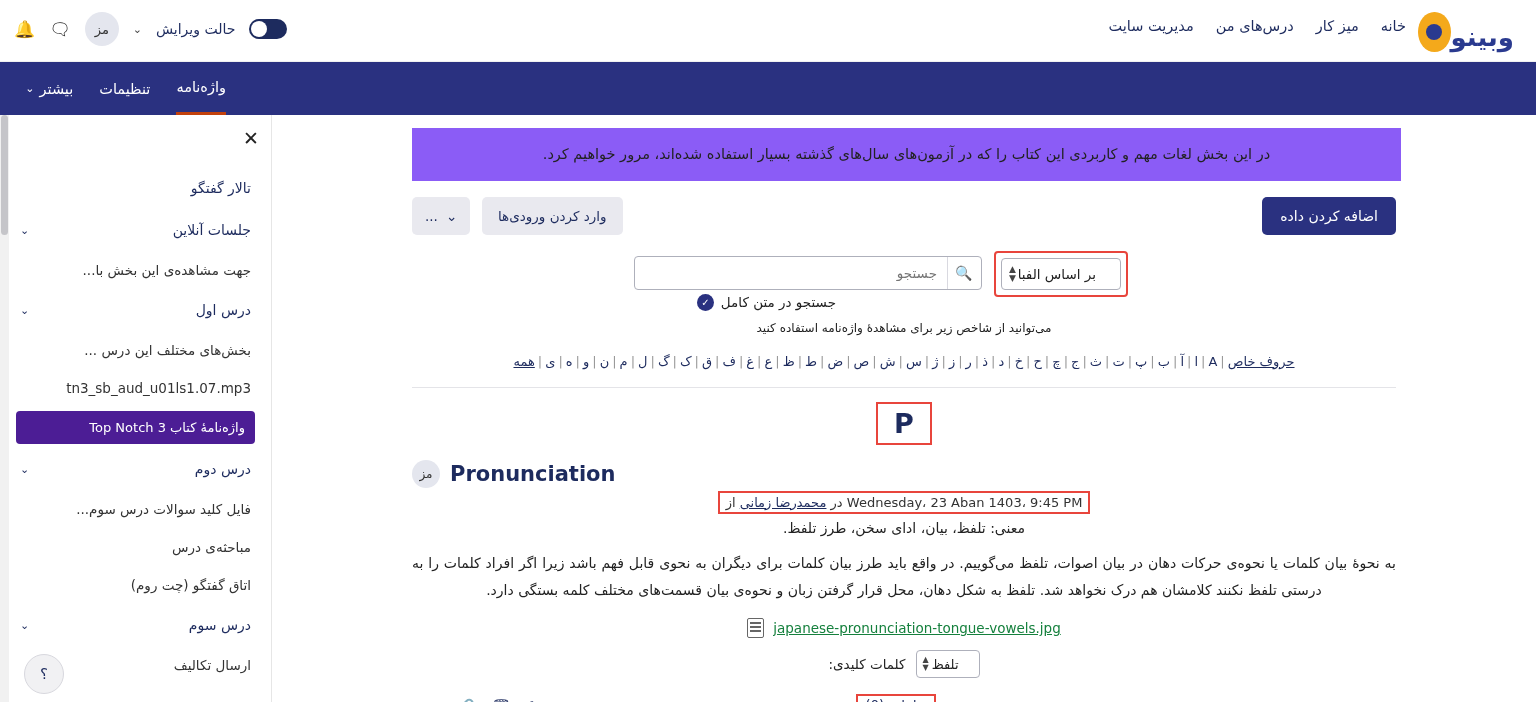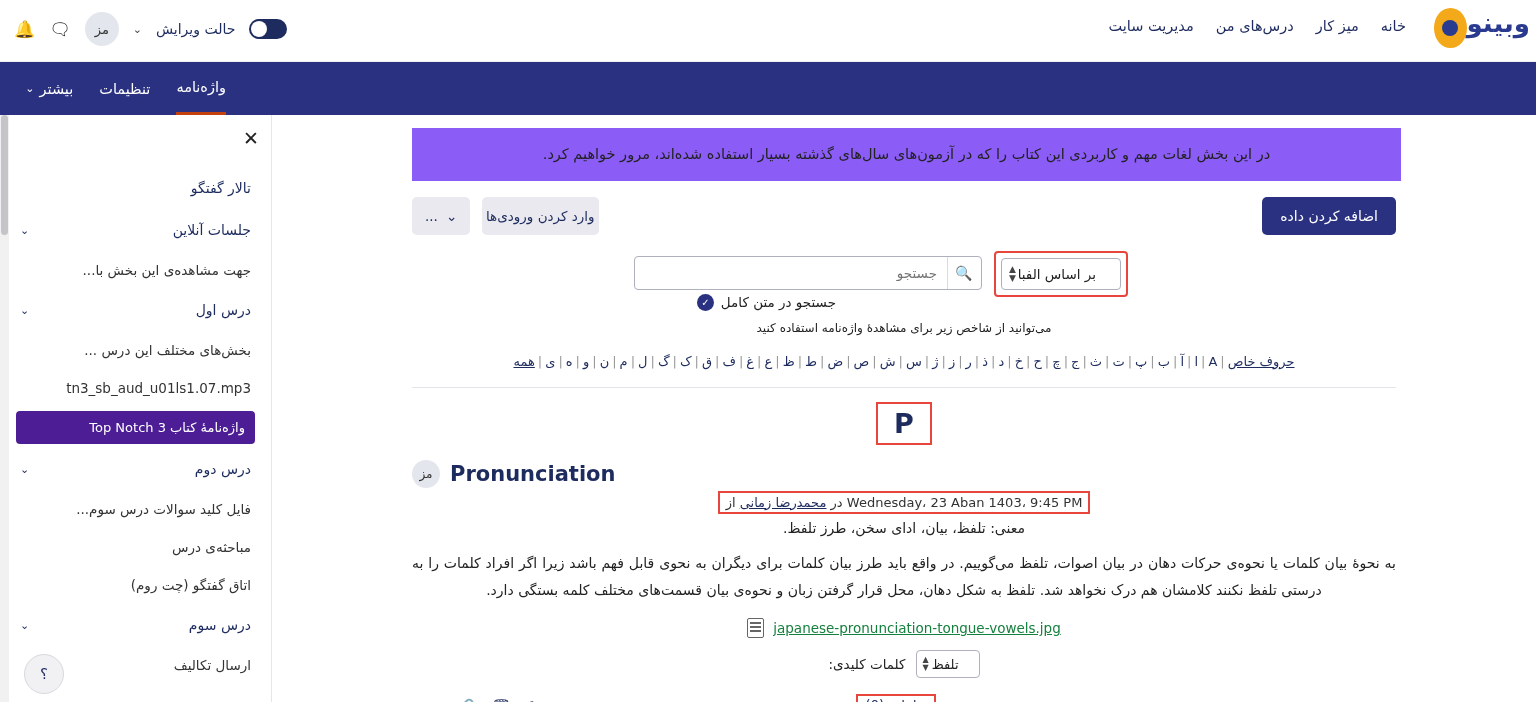--- a/index.html
+++ b/index.html
@@ -18,23 +18,23 @@
   }
 
   
   .topbar {
     position: absolute; top: 0; right: 0; left: 0; height: 62px;
     background: #ffffff;
     display: flex; align-items: center;
     border-bottom: 1px solid #f0f0f0;
   }
   .logo {
-    position: absolute; right: 2px; top: 8px;
+    position: absolute; right: 18px; top: 8px;
     width: 100px; height: 44px;
-    display: flex; align-items: flex-start; justify-content: center;
+    display: flex; align-items: flex-end; justify-content: center;
   }
   .logo-circle {
     width: 40px; height: 40px; border-radius: 50%;
     background: #f4a91b;
     display: flex; align-items: center; justify-content: center;
     position: relative;
   }
   .logo-circle::after {
     content: ""; position: absolute;
     width: 16px; height: 16px; border-radius: 50%;
@@ -152,21 +152,21 @@
   }
   .btn-primary {
     position: absolute; right: 0; top: 0;
     background: #2a3180; color: #fff; border: none; border-radius: 5px;
     font-size: 14px; padding: 11px 18px; cursor: pointer;
     font-family: inherit;
   }
   .btn-light {
     position: absolute; left: 70px; top: 0;
     background: #e9e9ef; color: #1d2b5e; border: none; border-radius: 5px;
-    font-size: 13.5px; padding: 11px 4px; cursor: pointer;
+    font-size: 13.5px; padding: 11px 16px; cursor: pointer;
     font-family: inherit;
   }
   .btn-more {
     position: absolute; left: 0; top: 0;
     background: #e9e9ef; color: #1d2b5e; border: none; border-radius: 5px;
     font-size: 13.5px; padding: 11px 13px; cursor: pointer;
     display: flex; align-items: center; gap: 8px;
     font-family: inherit;
   }
 

